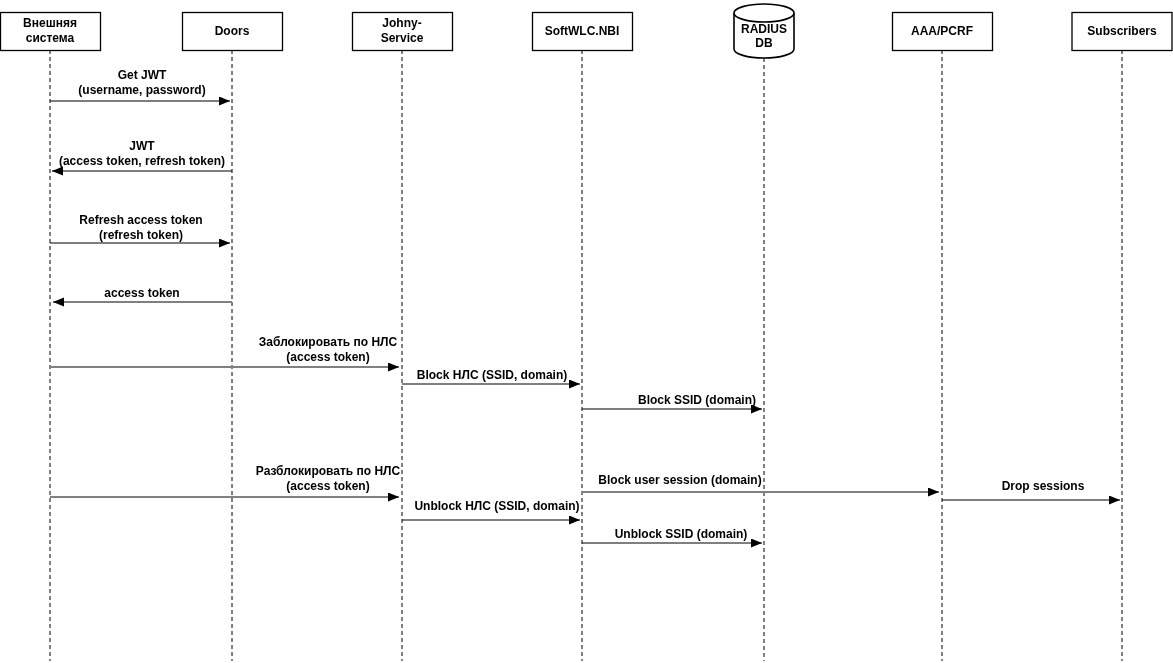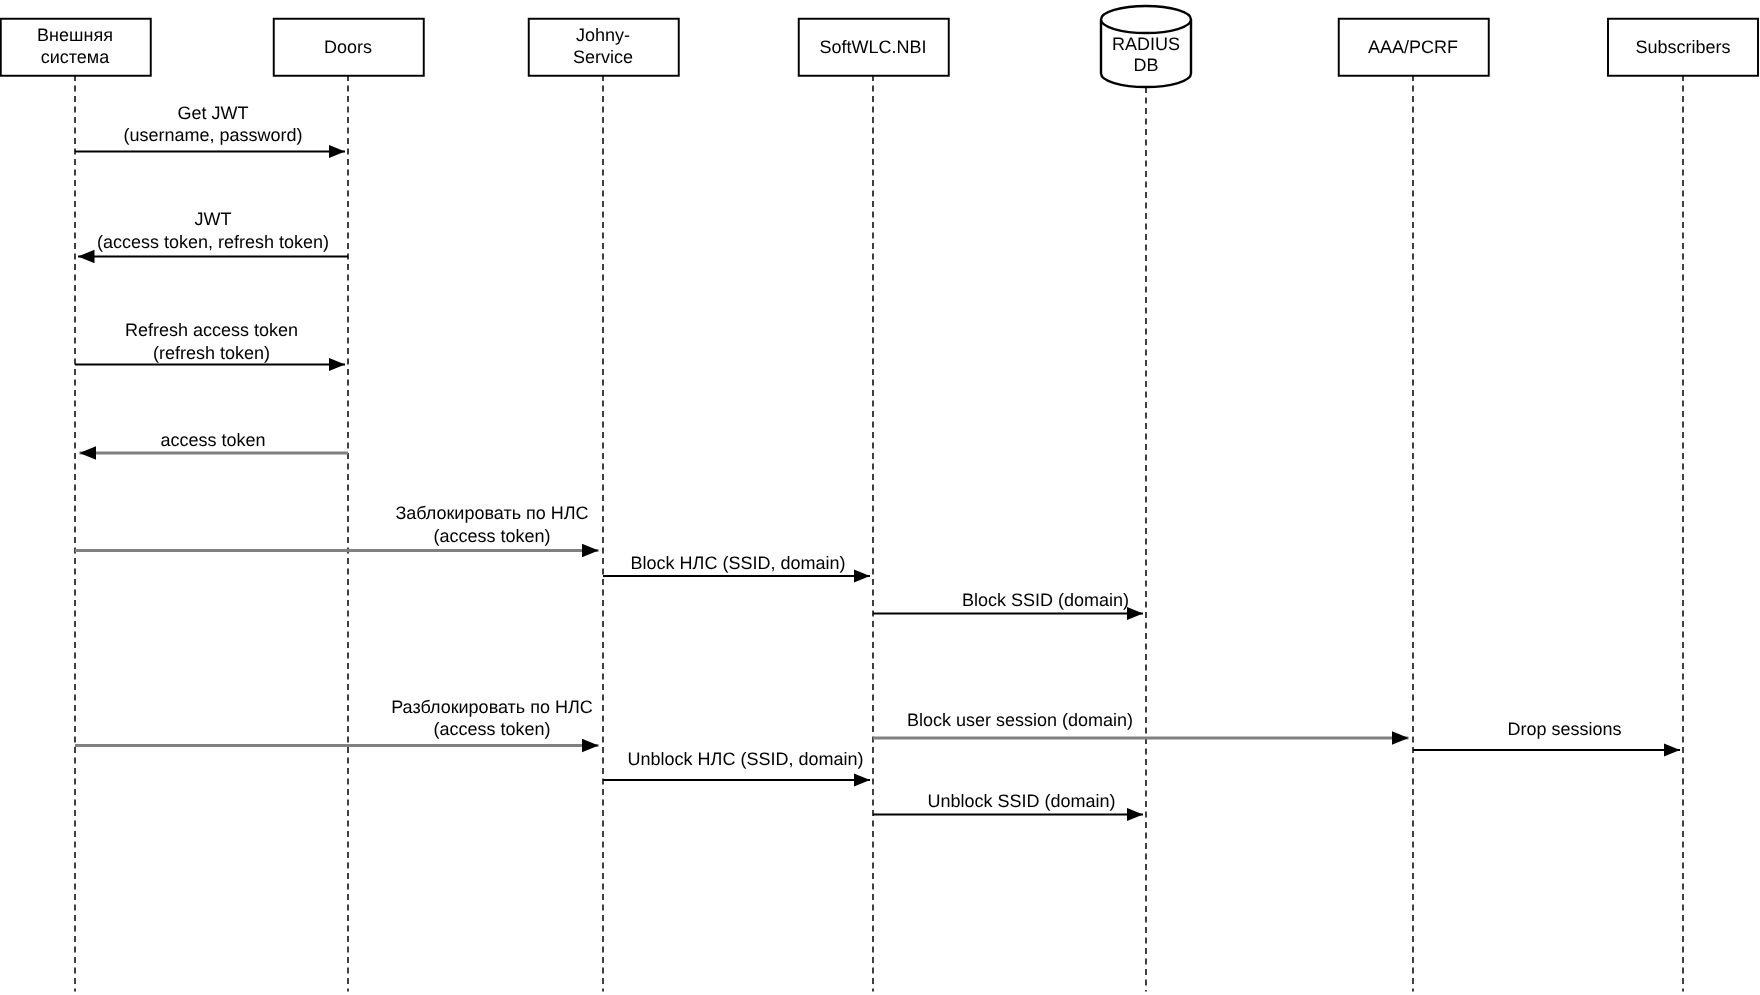--- a/index.html
+++ b/index.html
@@ -6,20 +6,21 @@
     margin: 0;
     padding: 0;
     background: #ffffff;
   }
   .stage {
     position: relative;
     width: 1173px;
     height: 663px;
     background: #ffffff;
     overflow: hidden;
+    font-weight: bold;
   }
   svg text {
     font-family: "Liberation Sans", "DejaVu Sans", sans-serif;
     font-size: 12px;
     fill: #000000;
   }
   .pbox {
     fill: #ffffff;
     stroke: #000000;
     stroke-width: 1.3;

